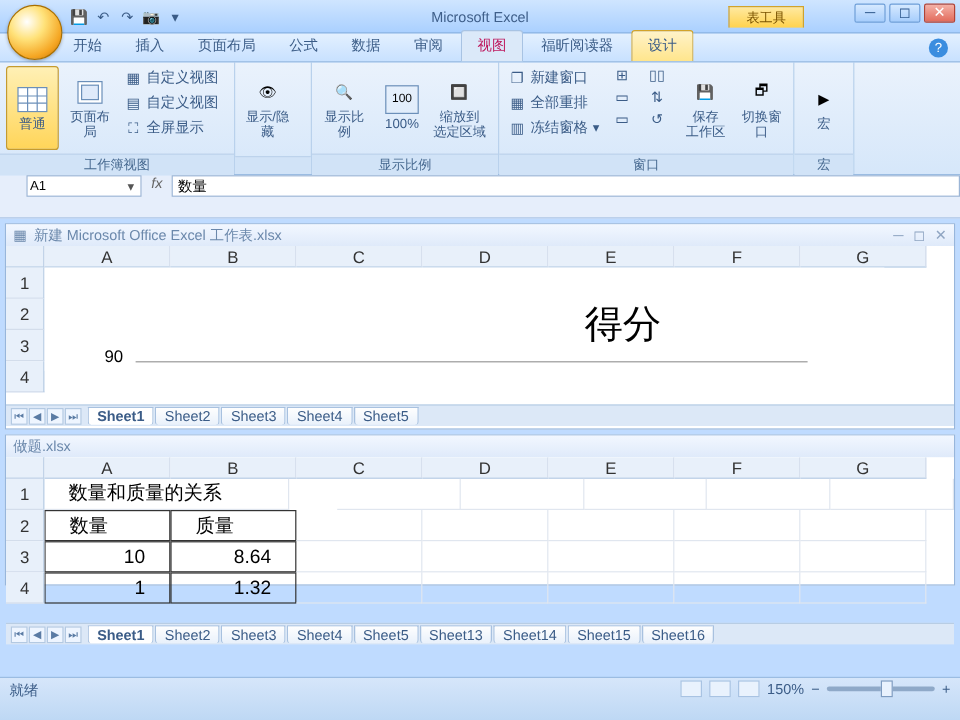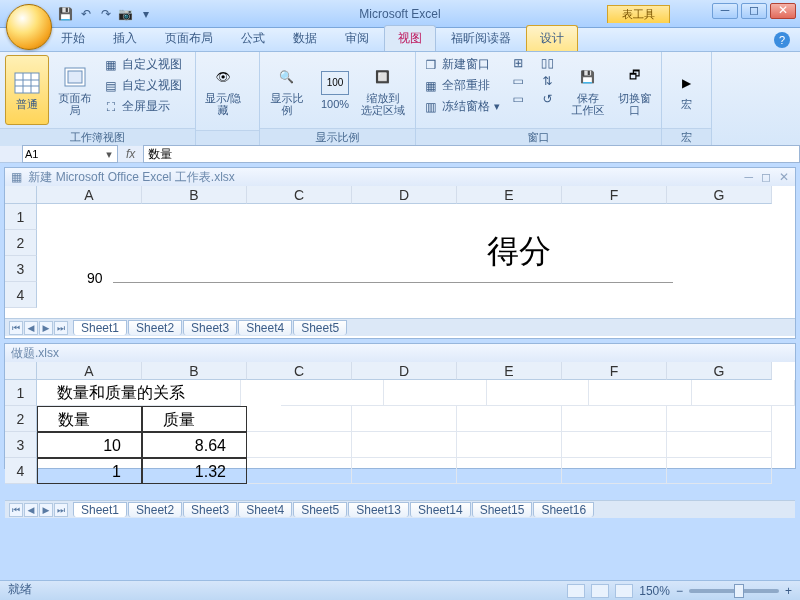--- a/index.html
+++ b/index.html
@@ -23,21 +23,21 @@
 .group{border-right:1px solid #b9d1ec;display:flex;flex-direction:column;justify-content:space-between;height:100%}
 .group-body{display:flex;align-items:flex-start;padding:3px 5px;gap:4px;flex:1}
 .group-label{text-align:center;font-size:11px;color:#46688f;padding:1px 0;background:#d1e3f7;border-top:1px solid #bdd3ec}
 .bigbtn{display:flex;flex-direction:column;align-items:center;justify-content:center;width:44px;height:70px;border:1px solid transparent;gap:3px}
 .bigbtn.sel{background:linear-gradient(#fff0b5,#ffd559);border:1px solid #c59b2e;border-radius:3px}
 .bigbtn .ic{width:28px;height:24px;display:flex;align-items:center;justify-content:center}
 .bigbtn .lb{font-size:11px;color:#3b5c87;text-align:center;line-height:12px}
 .minibtns{display:flex;flex-direction:column;gap:2px;justify-content:center}
 .minibtn{display:flex;align-items:center;gap:4px;padding:1px 3px;color:#3b5c87;font-size:11px}
 .minibtn .mi{width:14px;height:14px;display:inline-block;text-align:center}
-.formula-bar{height:17px;background:#e6eefb;border-bottom:1px solid #b2c9e6;display:flex;align-items:center}
+.formula-bar{height:36px;background:#e6eefb;border-bottom:1px solid #b2c9e6;display:flex;align-items:flex-start}
 .namebox{width:96px;height:18px;margin-left:22px;background:#fff;border:1px solid #9bb5d6;display:flex;align-items:center;justify-content:space-between;padding:0 2px}
 .namebox span{font-size:11px}
 .fb-dd{width:12px;text-align:center;color:#555}
 .fx{margin:0 8px;font-style:italic;color:#666}
 .fb-input{flex:1;height:18px;background:#fff;border:1px solid #9bb5d6;padding:0 4px;font-size:12px}
 .doc{background:#fff;border:1px solid #97b6dc;margin:4px;position:relative}
 .doc-title{height:18px;background:linear-gradient(#f2f7ff,#dfeafa);color:#6b88ab;font-size:11px;padding:2px 6px;display:flex;align-items:center;gap:6px}
 .doc-title .dctl{position:absolute;right:6px;display:flex;gap:8px;color:#8fa5c2;font-family:Arial}
 .sheet{display:flex;position:relative}
 .rowhdrs{display:flex;flex-direction:column}
@@ -46,22 +46,22 @@
 .cols{flex:1;overflow:hidden}
 .colhdrs{display:flex;height:18px}
 .colhdr{width:105px;background:#e8f0fa;border-right:1px solid #d3ddeb;border-bottom:1px solid #b8cde4;text-align:center;line-height:18px;color:#333;font-size:14px}
 .cells{position:relative}
 .row{display:flex;height:26px}
 .cell{width:105px;border-right:1px solid #e0e6ef;border-bottom:1px solid #e0e6ef;padding:0 20px;line-height:26px;font-size:16px}
 .tabbar{height:18px;background:#dce8f7;border-top:1px solid #b8cde4;display:flex;align-items:center;font-size:11px;gap:1px;padding-left:4px}
 .tabbar .nav{display:flex;gap:1px;margin-right:4px}
 .tabbar .nav span{width:14px;height:14px;background:#eef5ff;border:1px solid #b3c9e2;text-align:center;line-height:12px;color:#5a7ba4;font-size:9px}
 .stab{background:linear-gradient(#fefefe,#e9f1fb);border:1px solid #a8c1df;padding:0 7px;color:#3b5c87;border-bottom:none;border-radius:0 0 3px 3px}
-.stab.active{background:#fff;font-weight:normal}
-.statusbar{position:absolute;bottom:0;left:0;right:0;height:20px;background:linear-gradient(#d6e6fa,#bed8f4);border-top:1px solid #9bbce2;display:flex;align-items:flex-end;padding:2px 8px;color:#3b5c87;font-size:11px}
+.stab.active{background:#fff;font-weight:bold}
+.statusbar{position:absolute;bottom:0;left:0;right:0;height:36px;background:linear-gradient(#d6e6fa,#bed8f4);border-top:1px solid #9bbce2;display:flex;align-items:flex-start;padding:2px 8px;color:#3b5c87;font-size:11px}
 .statusbar .right{margin-left:auto;display:flex;align-items:center;gap:6px}
 .statusbar .vbtn{width:18px;height:14px;background:#e9f2fd;border:1px solid #a8c3e3;display:inline-block}
 .zoom-slider{width:90px;height:4px;background:#8fa9c8;position:relative;border-radius:2px}
 .zoom-slider::after{content:"";position:absolute;width:8px;height:12px;background:#e9f2fd;border:1px solid #7e9cc1;left:45px;top:-5px}
 svg{display:block}
 .chartbox{position:absolute;left:0;top:0;width:700px;height:86px;background:#fff;overflow:hidden}
 .chart-title{position:absolute;left:450px;top:26px;font-size:32px;font-family:Liberation Sans, sans-serif}
 .chart-y{position:absolute;left:50px;top:66px;font-size:14px}
 .chart-axis{position:absolute;left:76px;top:78px;width:560px;border-top:1px solid #999}
 .d2 .colhdr{width:105px}

